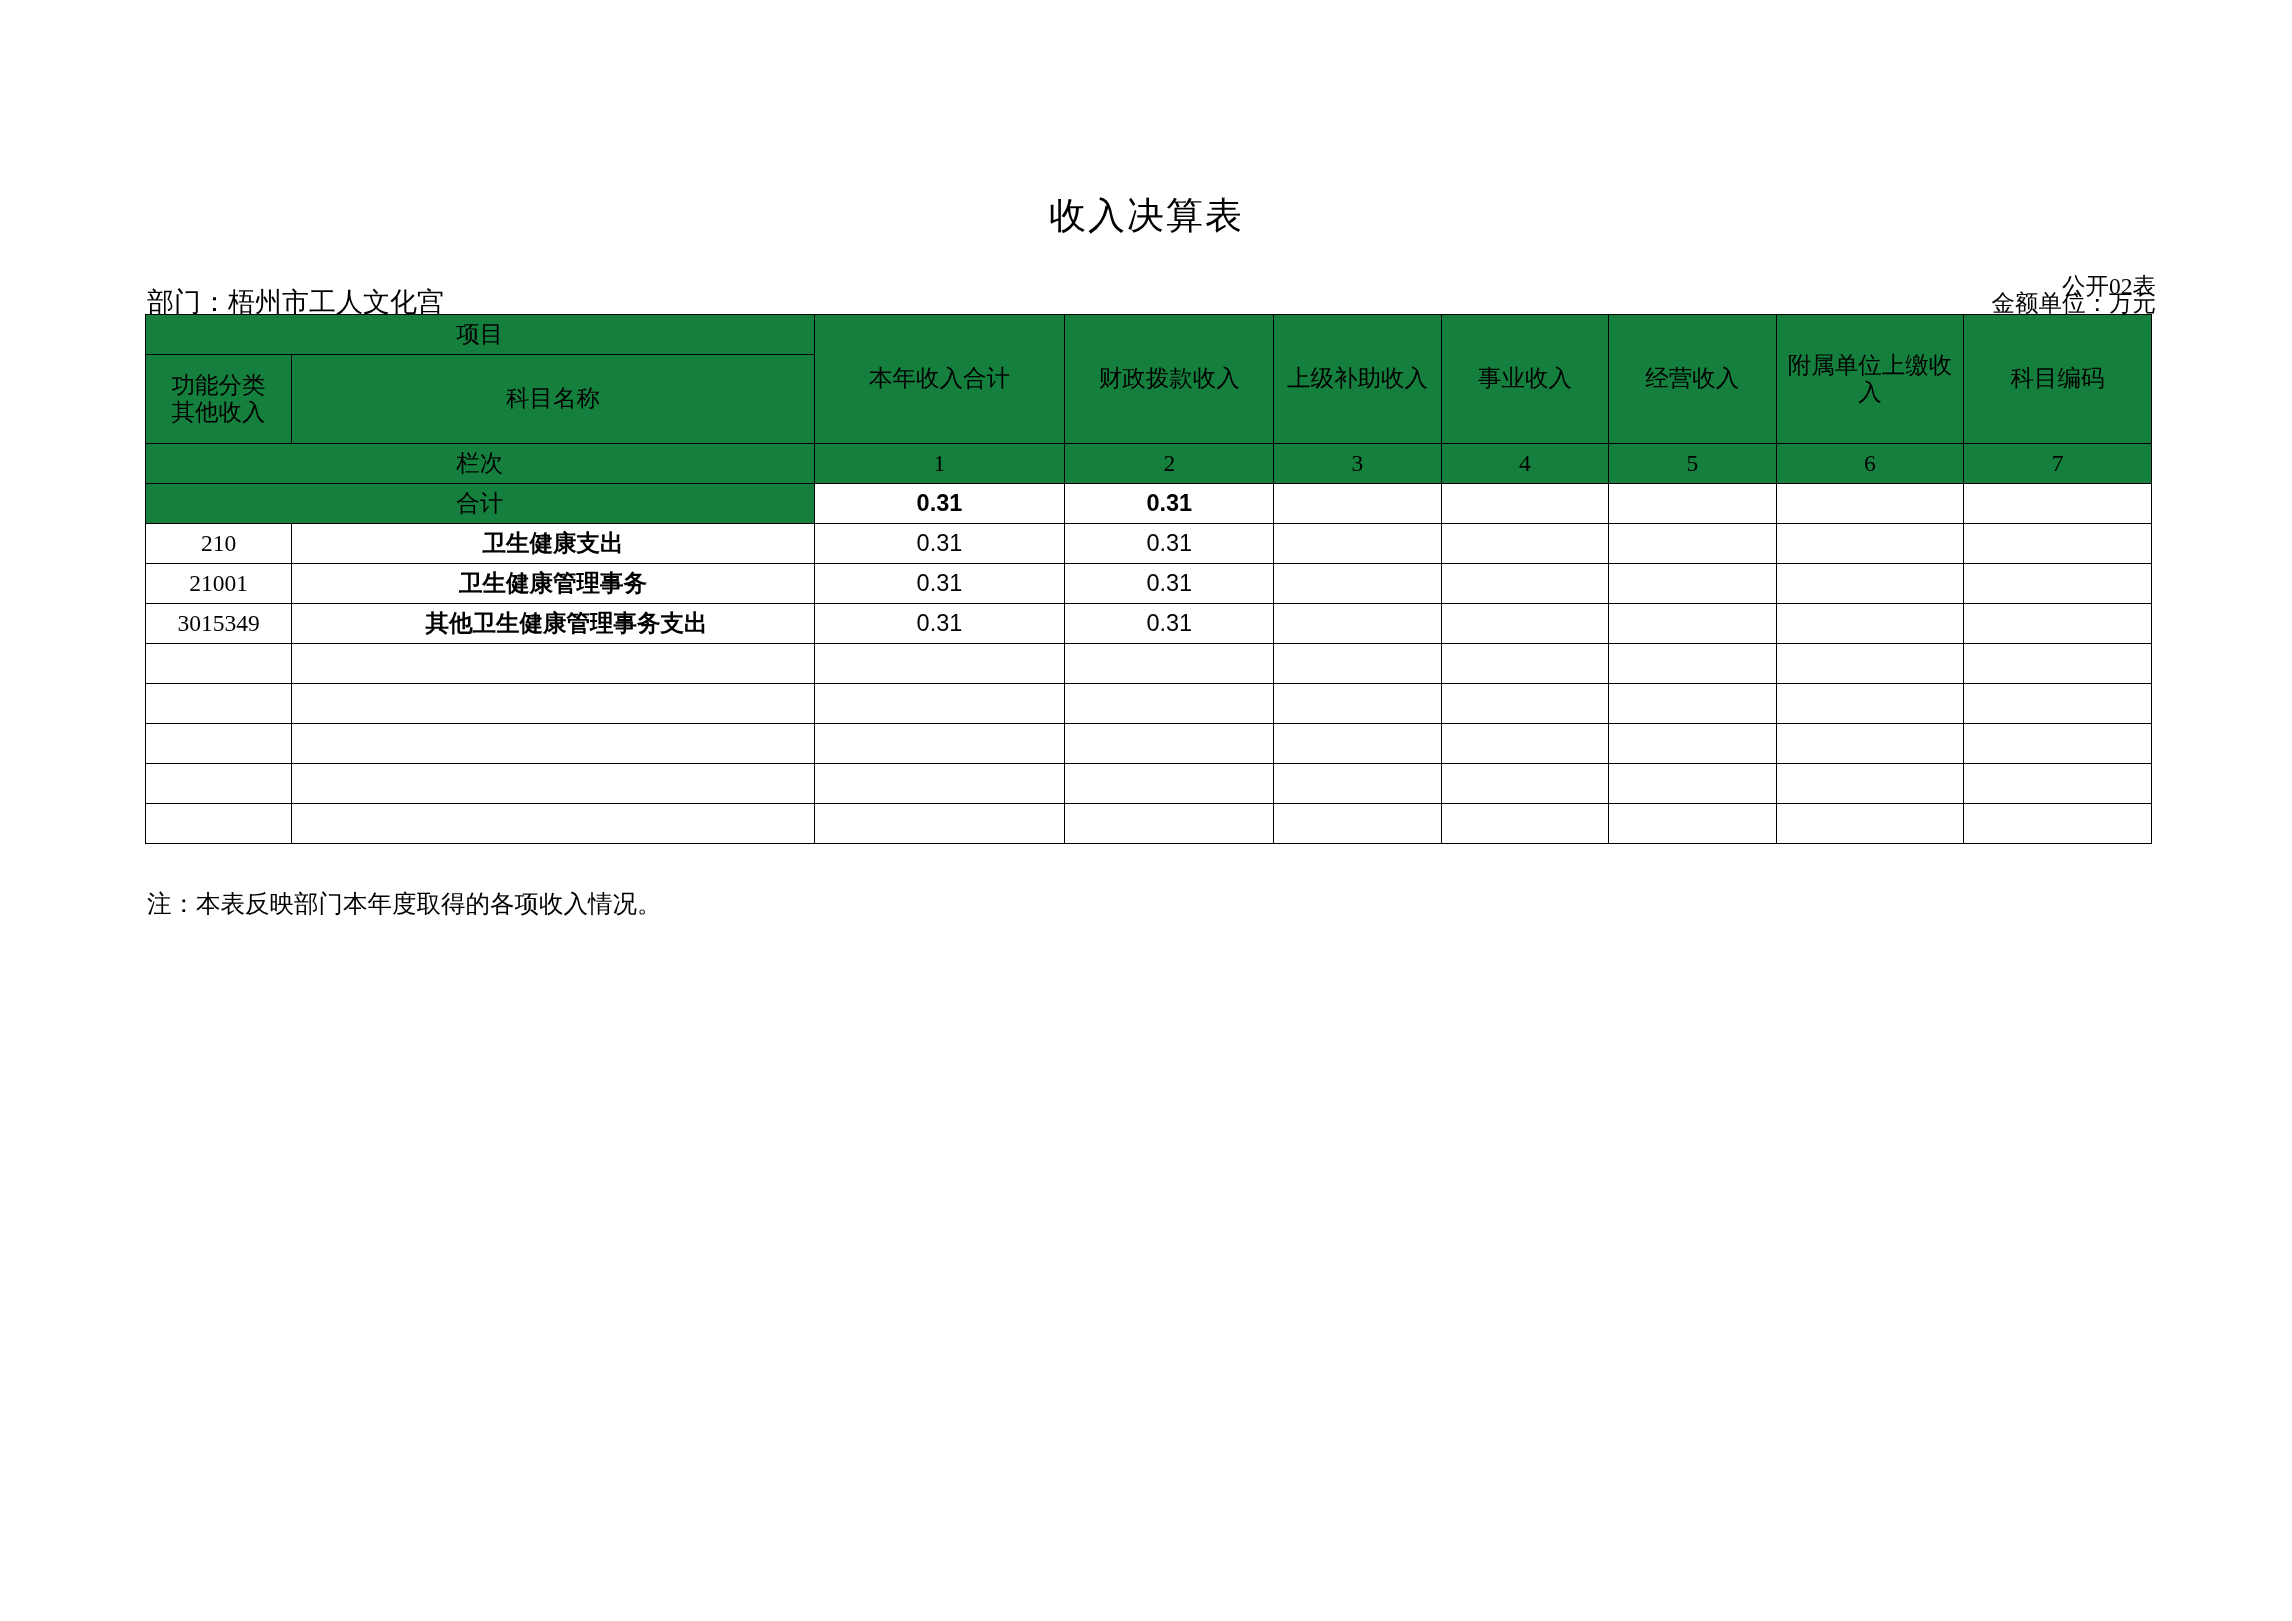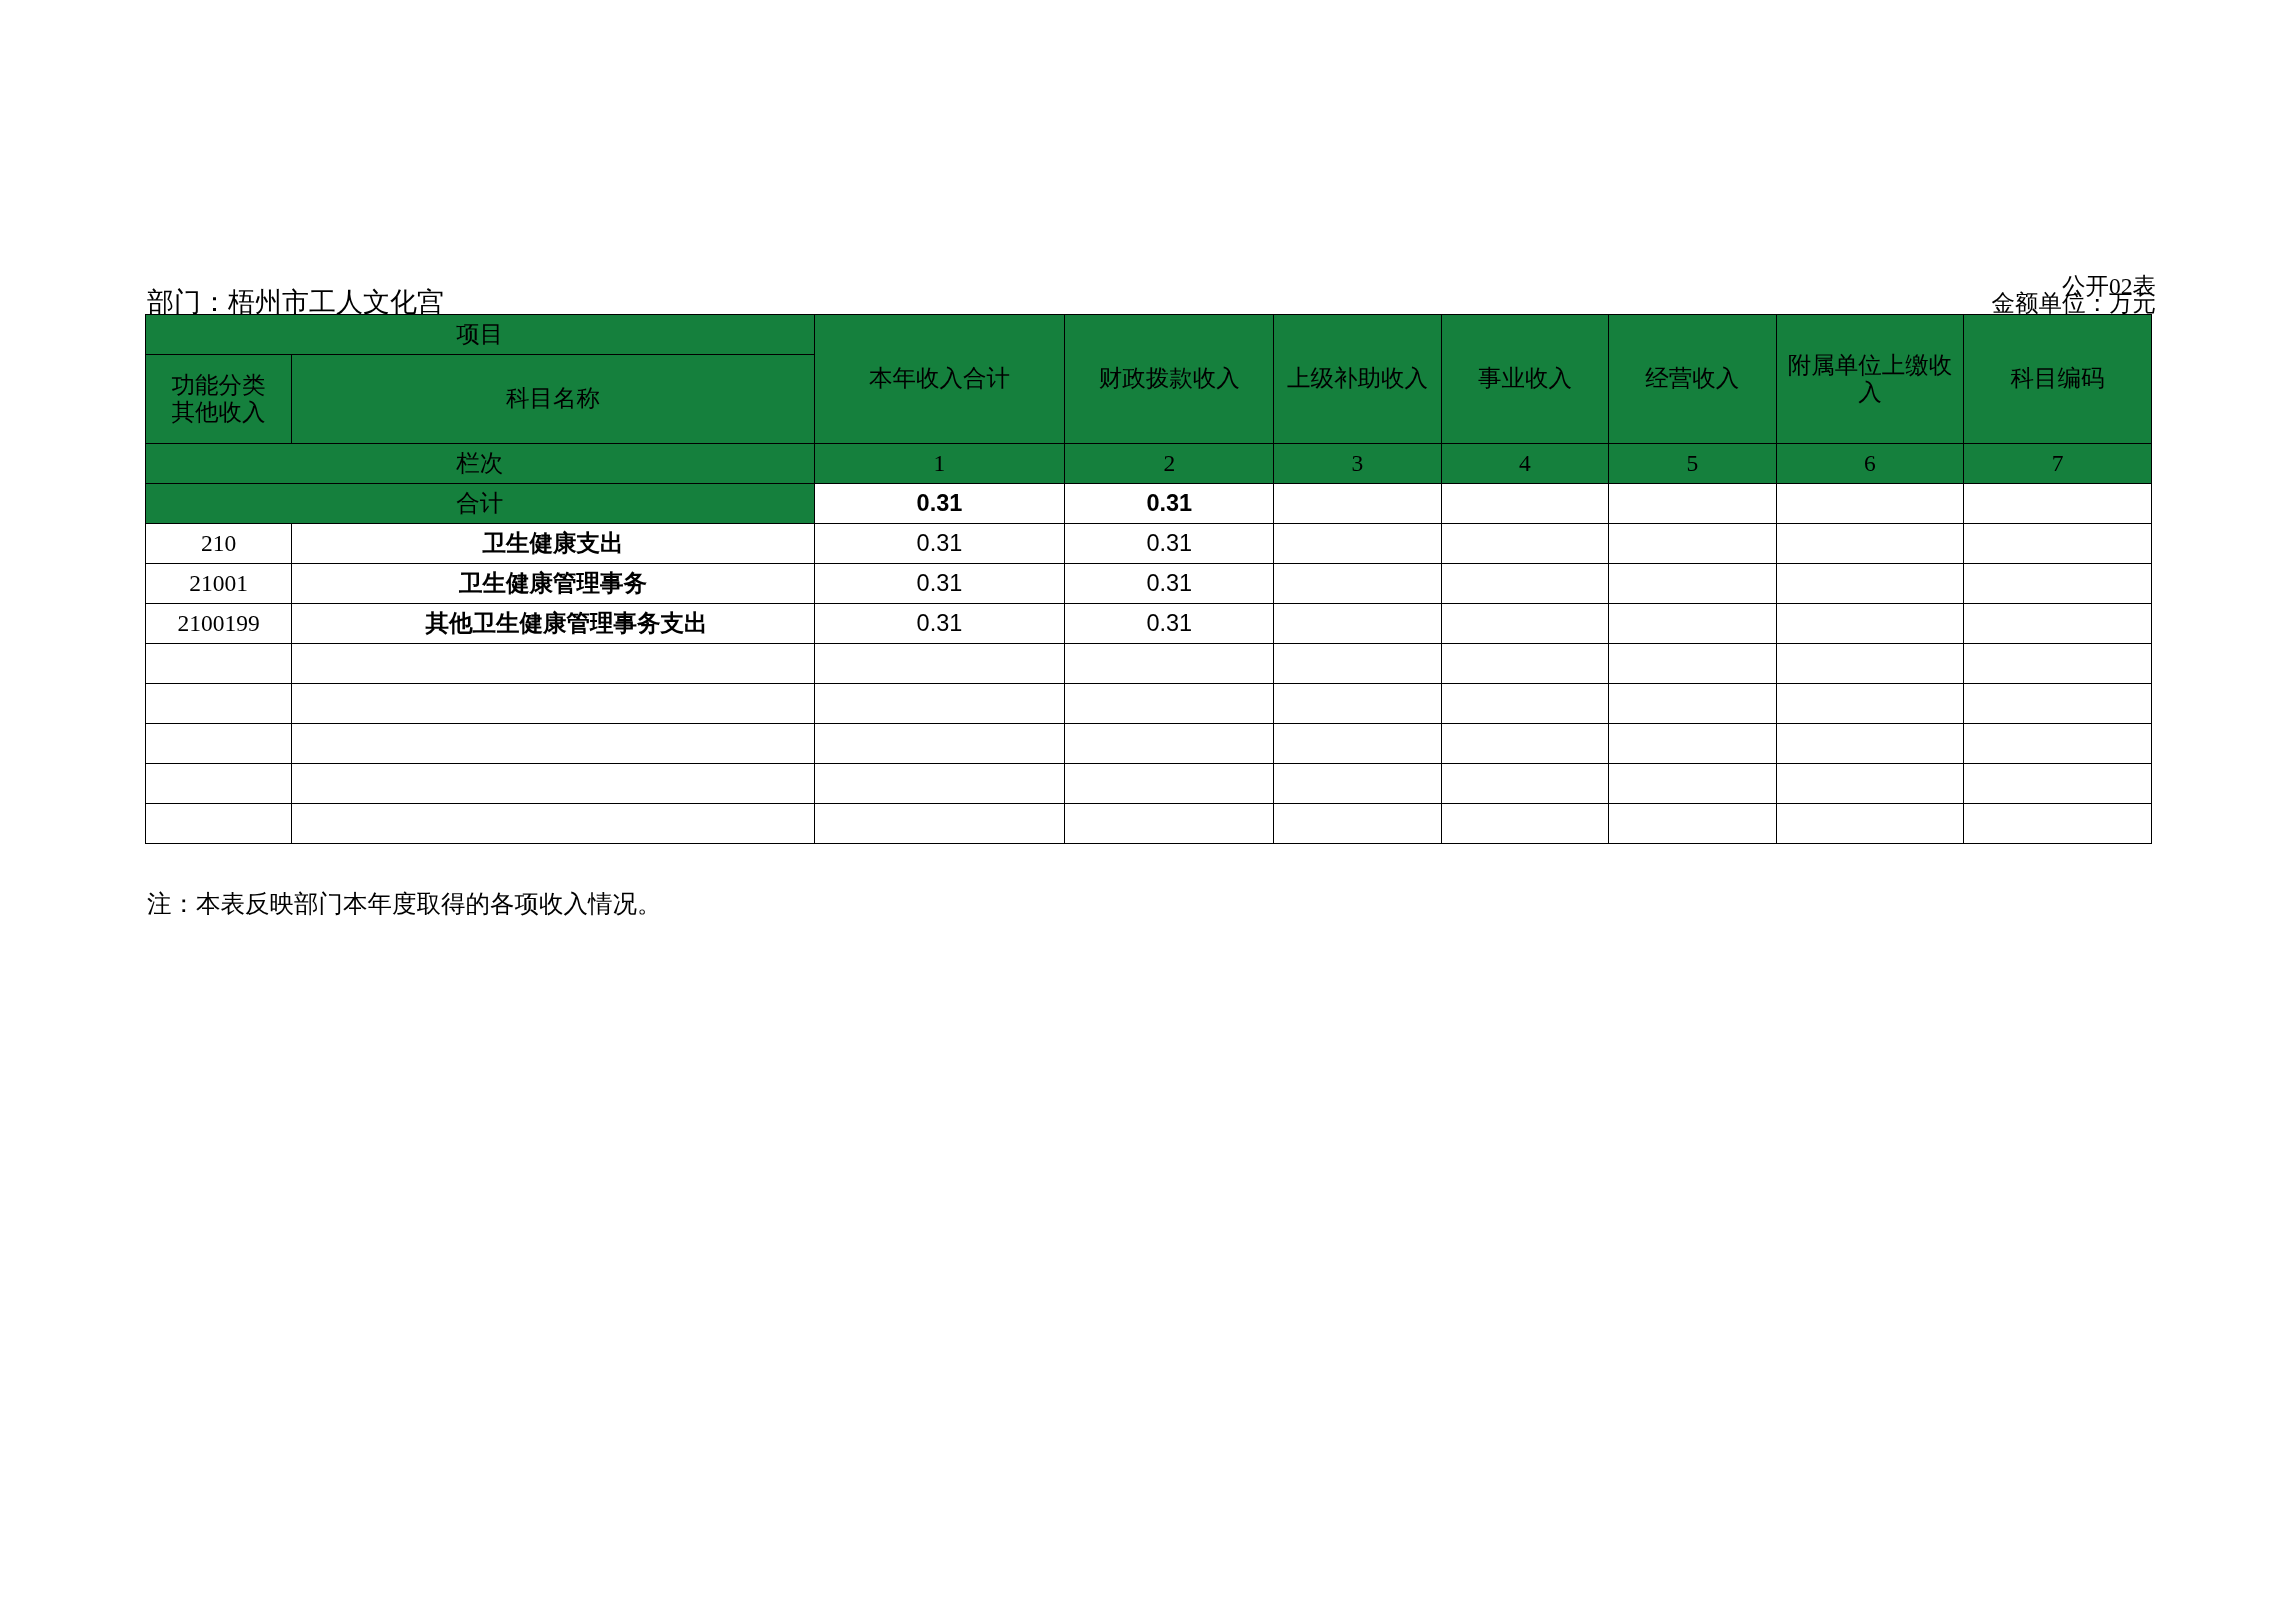--- a/index.html
+++ b/index.html
@@ -109,20 +109,21 @@
   }
   .two-line {
     line-height: 1.15;
   }
 </style>
 </head>
 <body>
 
 <div class="page">
 
+  <div class="title">收入决算表</div>
 
   <div class="sheet-no">公开02表</div>
 
   <div class="dept">部门：梧州市工人文化宫</div>
 
   <div class="unit">金额单位：万元</div>
 
   <table class="main">
     <colgroup>
       <col style="width:137px">
@@ -194,21 +195,21 @@
         <td class="num">0.31</td>
         <td class="num">0.31</td>
         <td class="num"></td>
         <td class="num"></td>
         <td class="num"></td>
         <td class="num"></td>
         <td class="num"></td>
       </tr>
 
       <tr>
-        <td class="cell-code">2100199</td>
+        <td class="cell-code">3015349</td>
         <td class="cell-name indent">其他卫生健康管理事务支出</td>
         <td class="num">0.31</td>
         <td class="num">0.31</td>
         <td class="num"></td>
         <td class="num"></td>
         <td class="num"></td>
         <td class="num"></td>
         <td class="num"></td>
       </tr>
 

